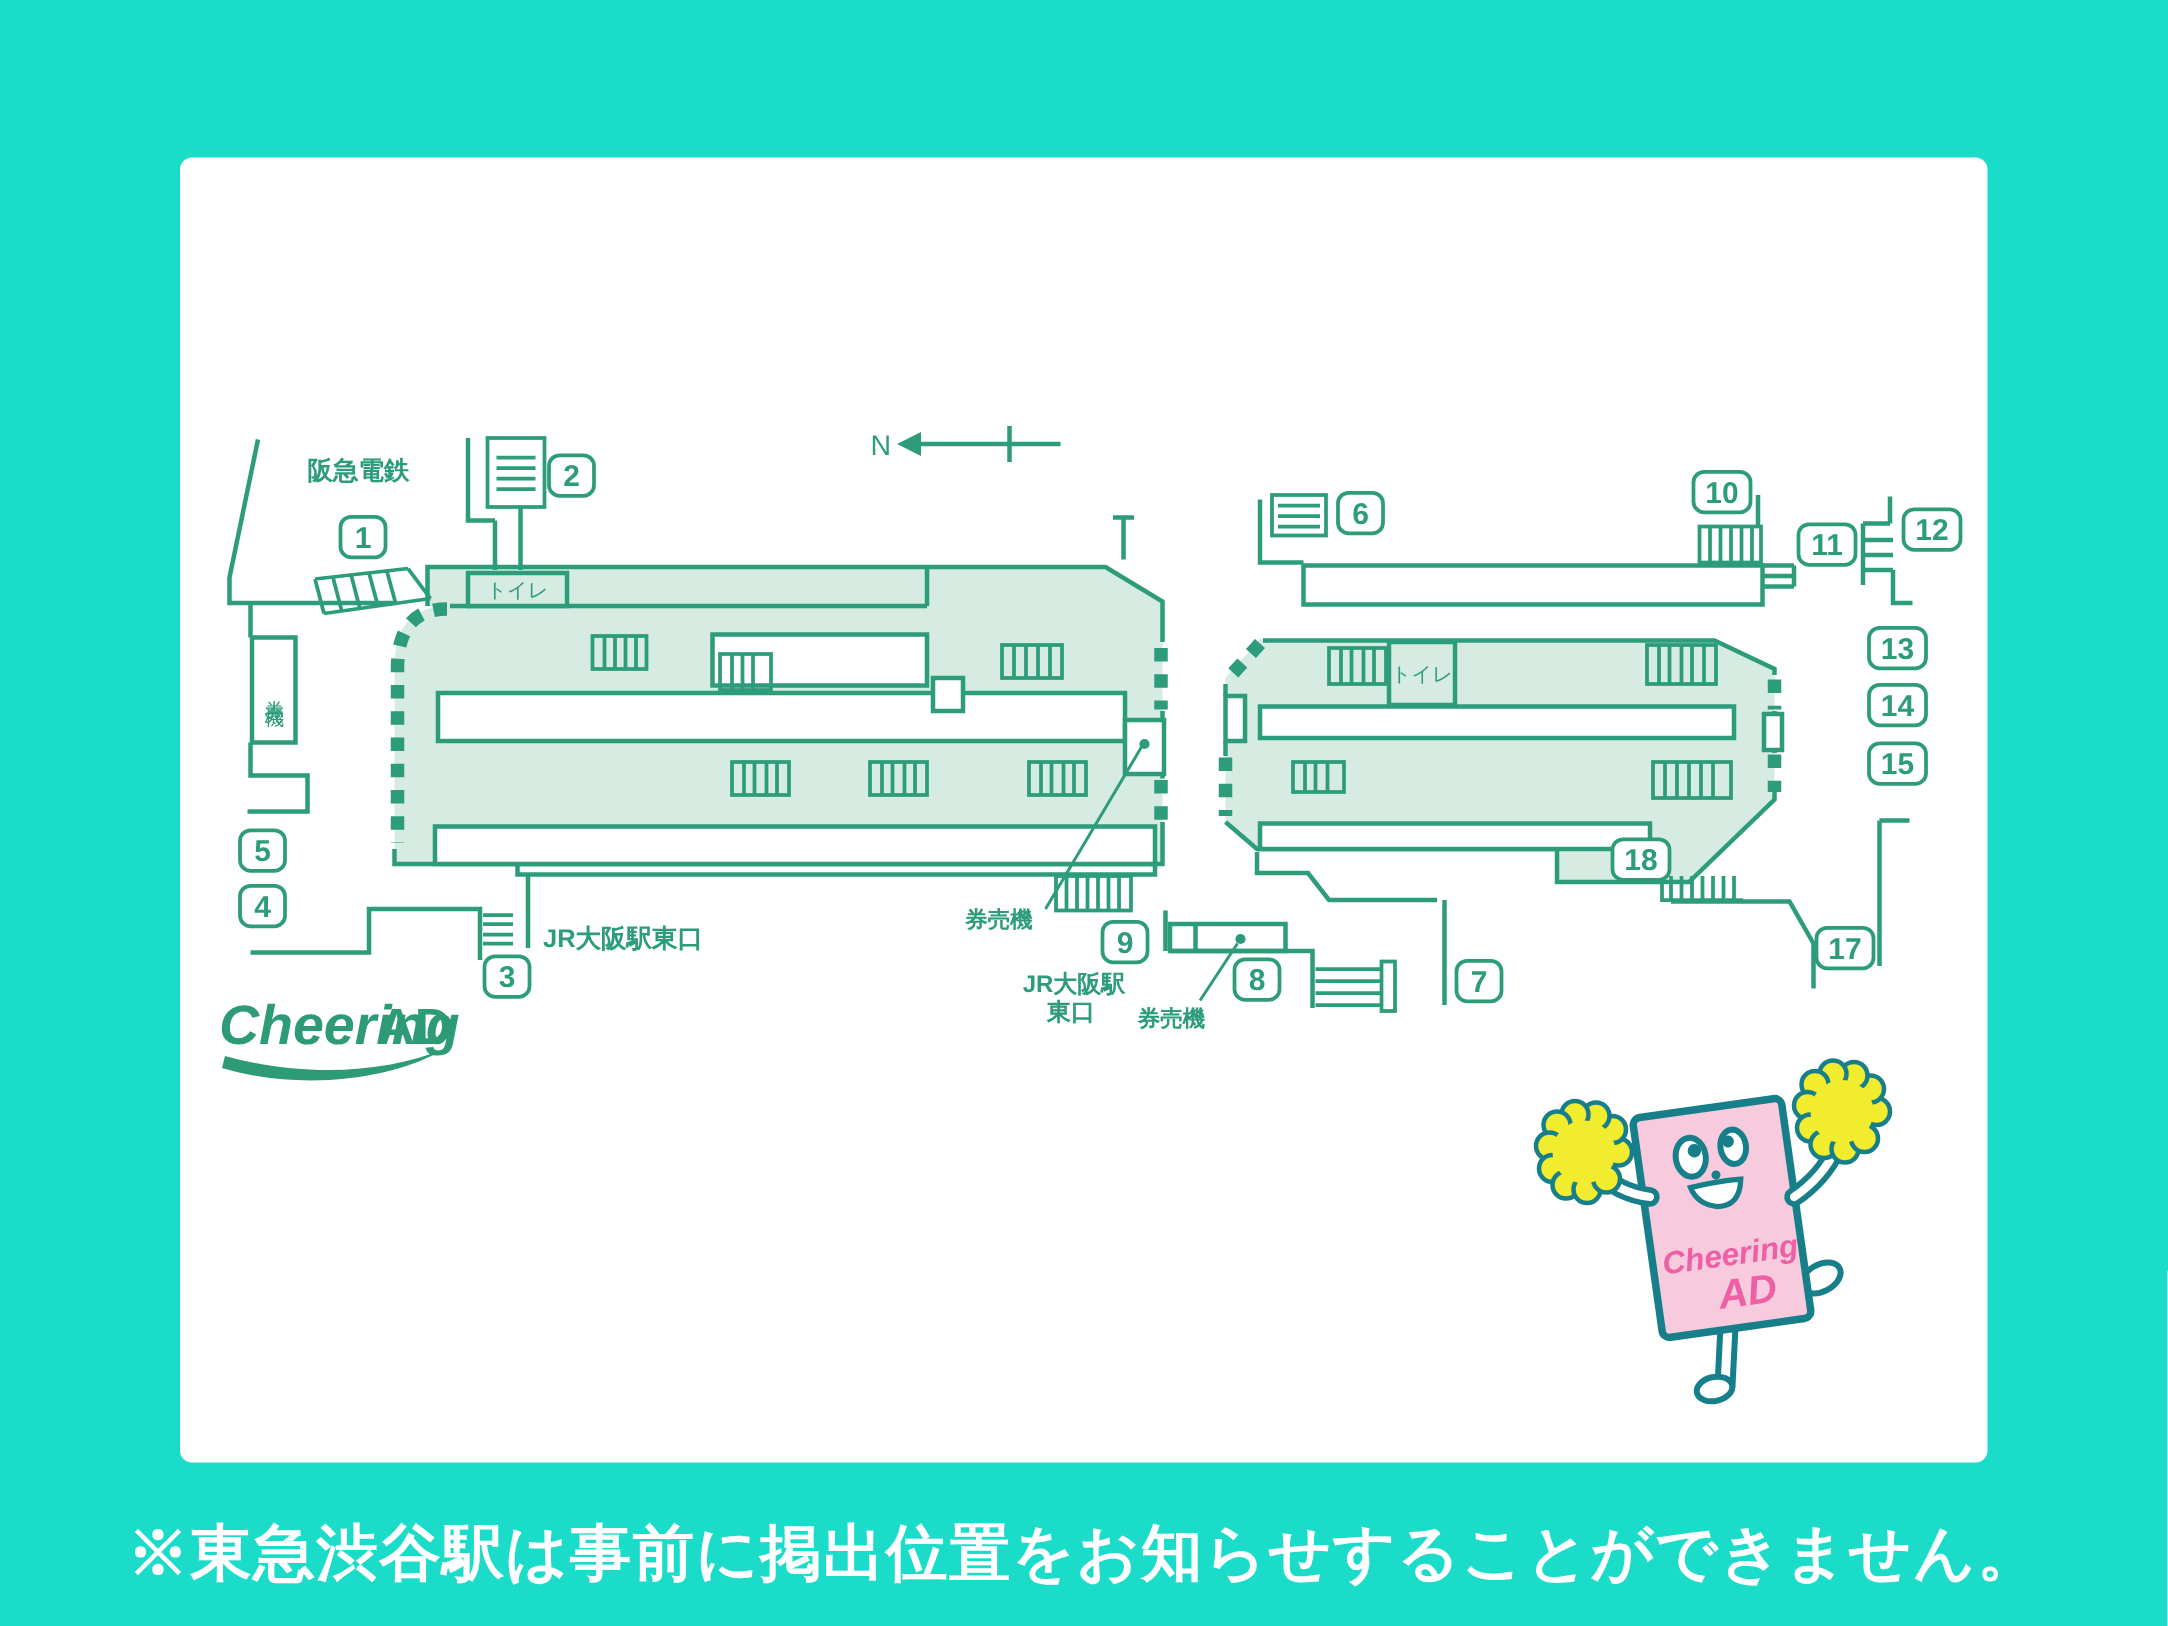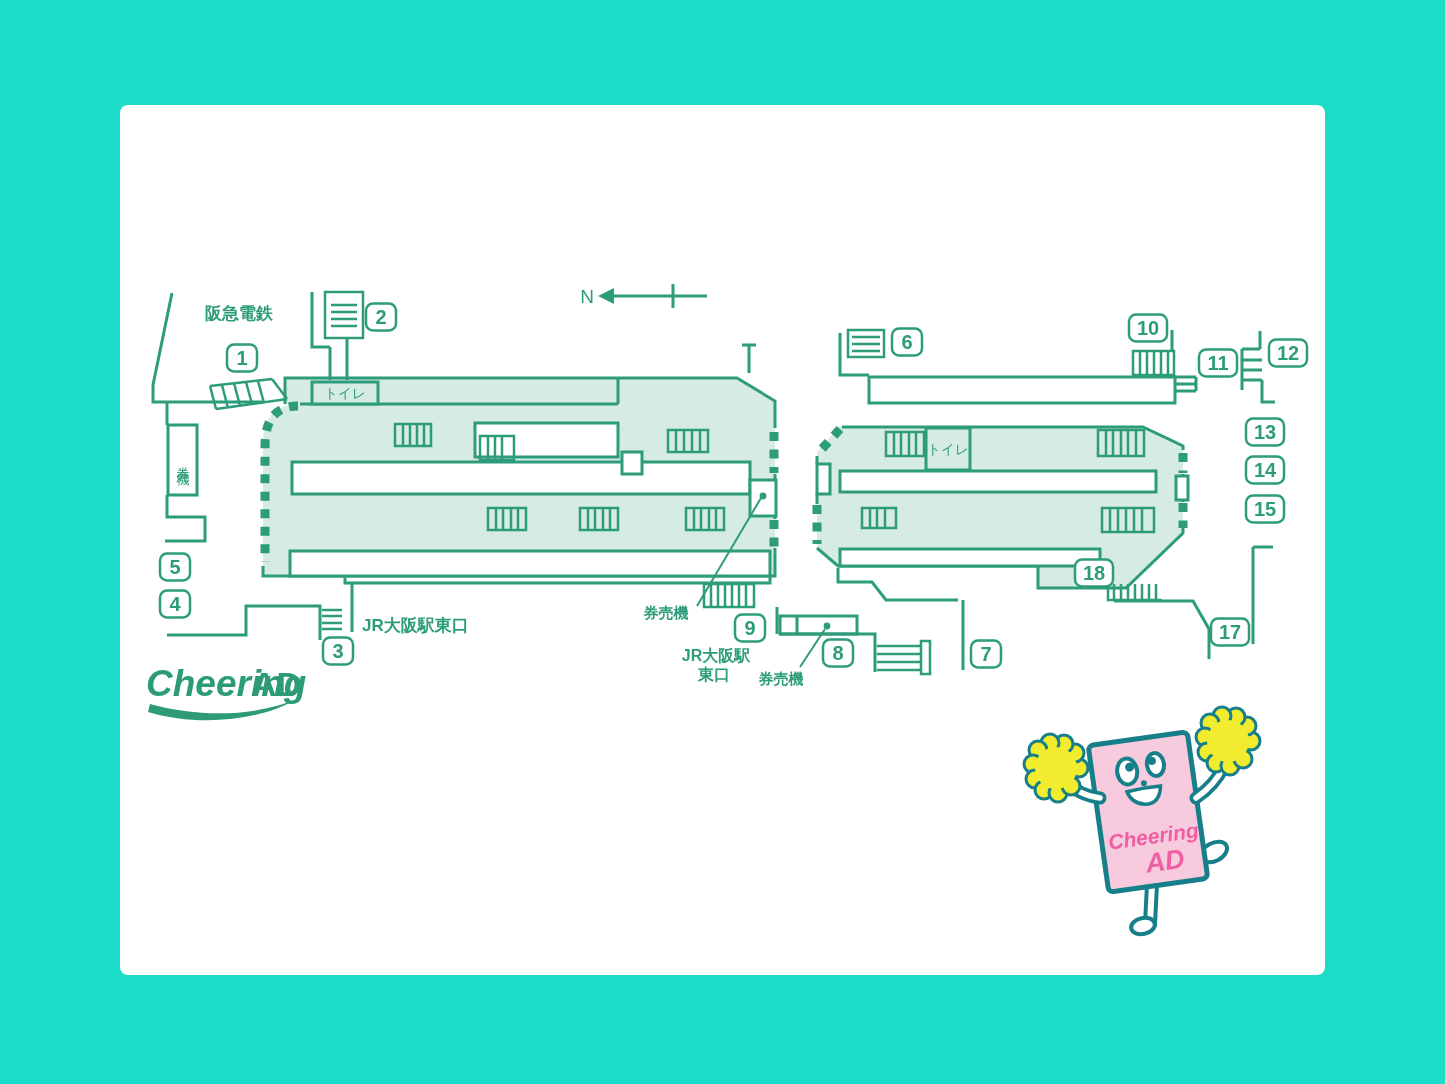--- a/index.html
+++ b/index.html
@@ -307,13 +307,14 @@
           <circle cx="1207" cy="752" r="9"></circle>
             <circle cx="1216" cy="763" r="9"></circle>
             <circle cx="1230" cy="766" r="9"></circle>
           <circle cx="1243" cy="759" r="9"></circle>
         </g>
         <circle cx="1228" cy="741" r="21" fill="#f1ec2e"></circle>
       </g>
     </g>
   </svg>
 
+  <div class="caption">※東急渋谷駅は事前に掲出位置をお知らせすることができません。</div>
 </div>
 
 </body></html>

